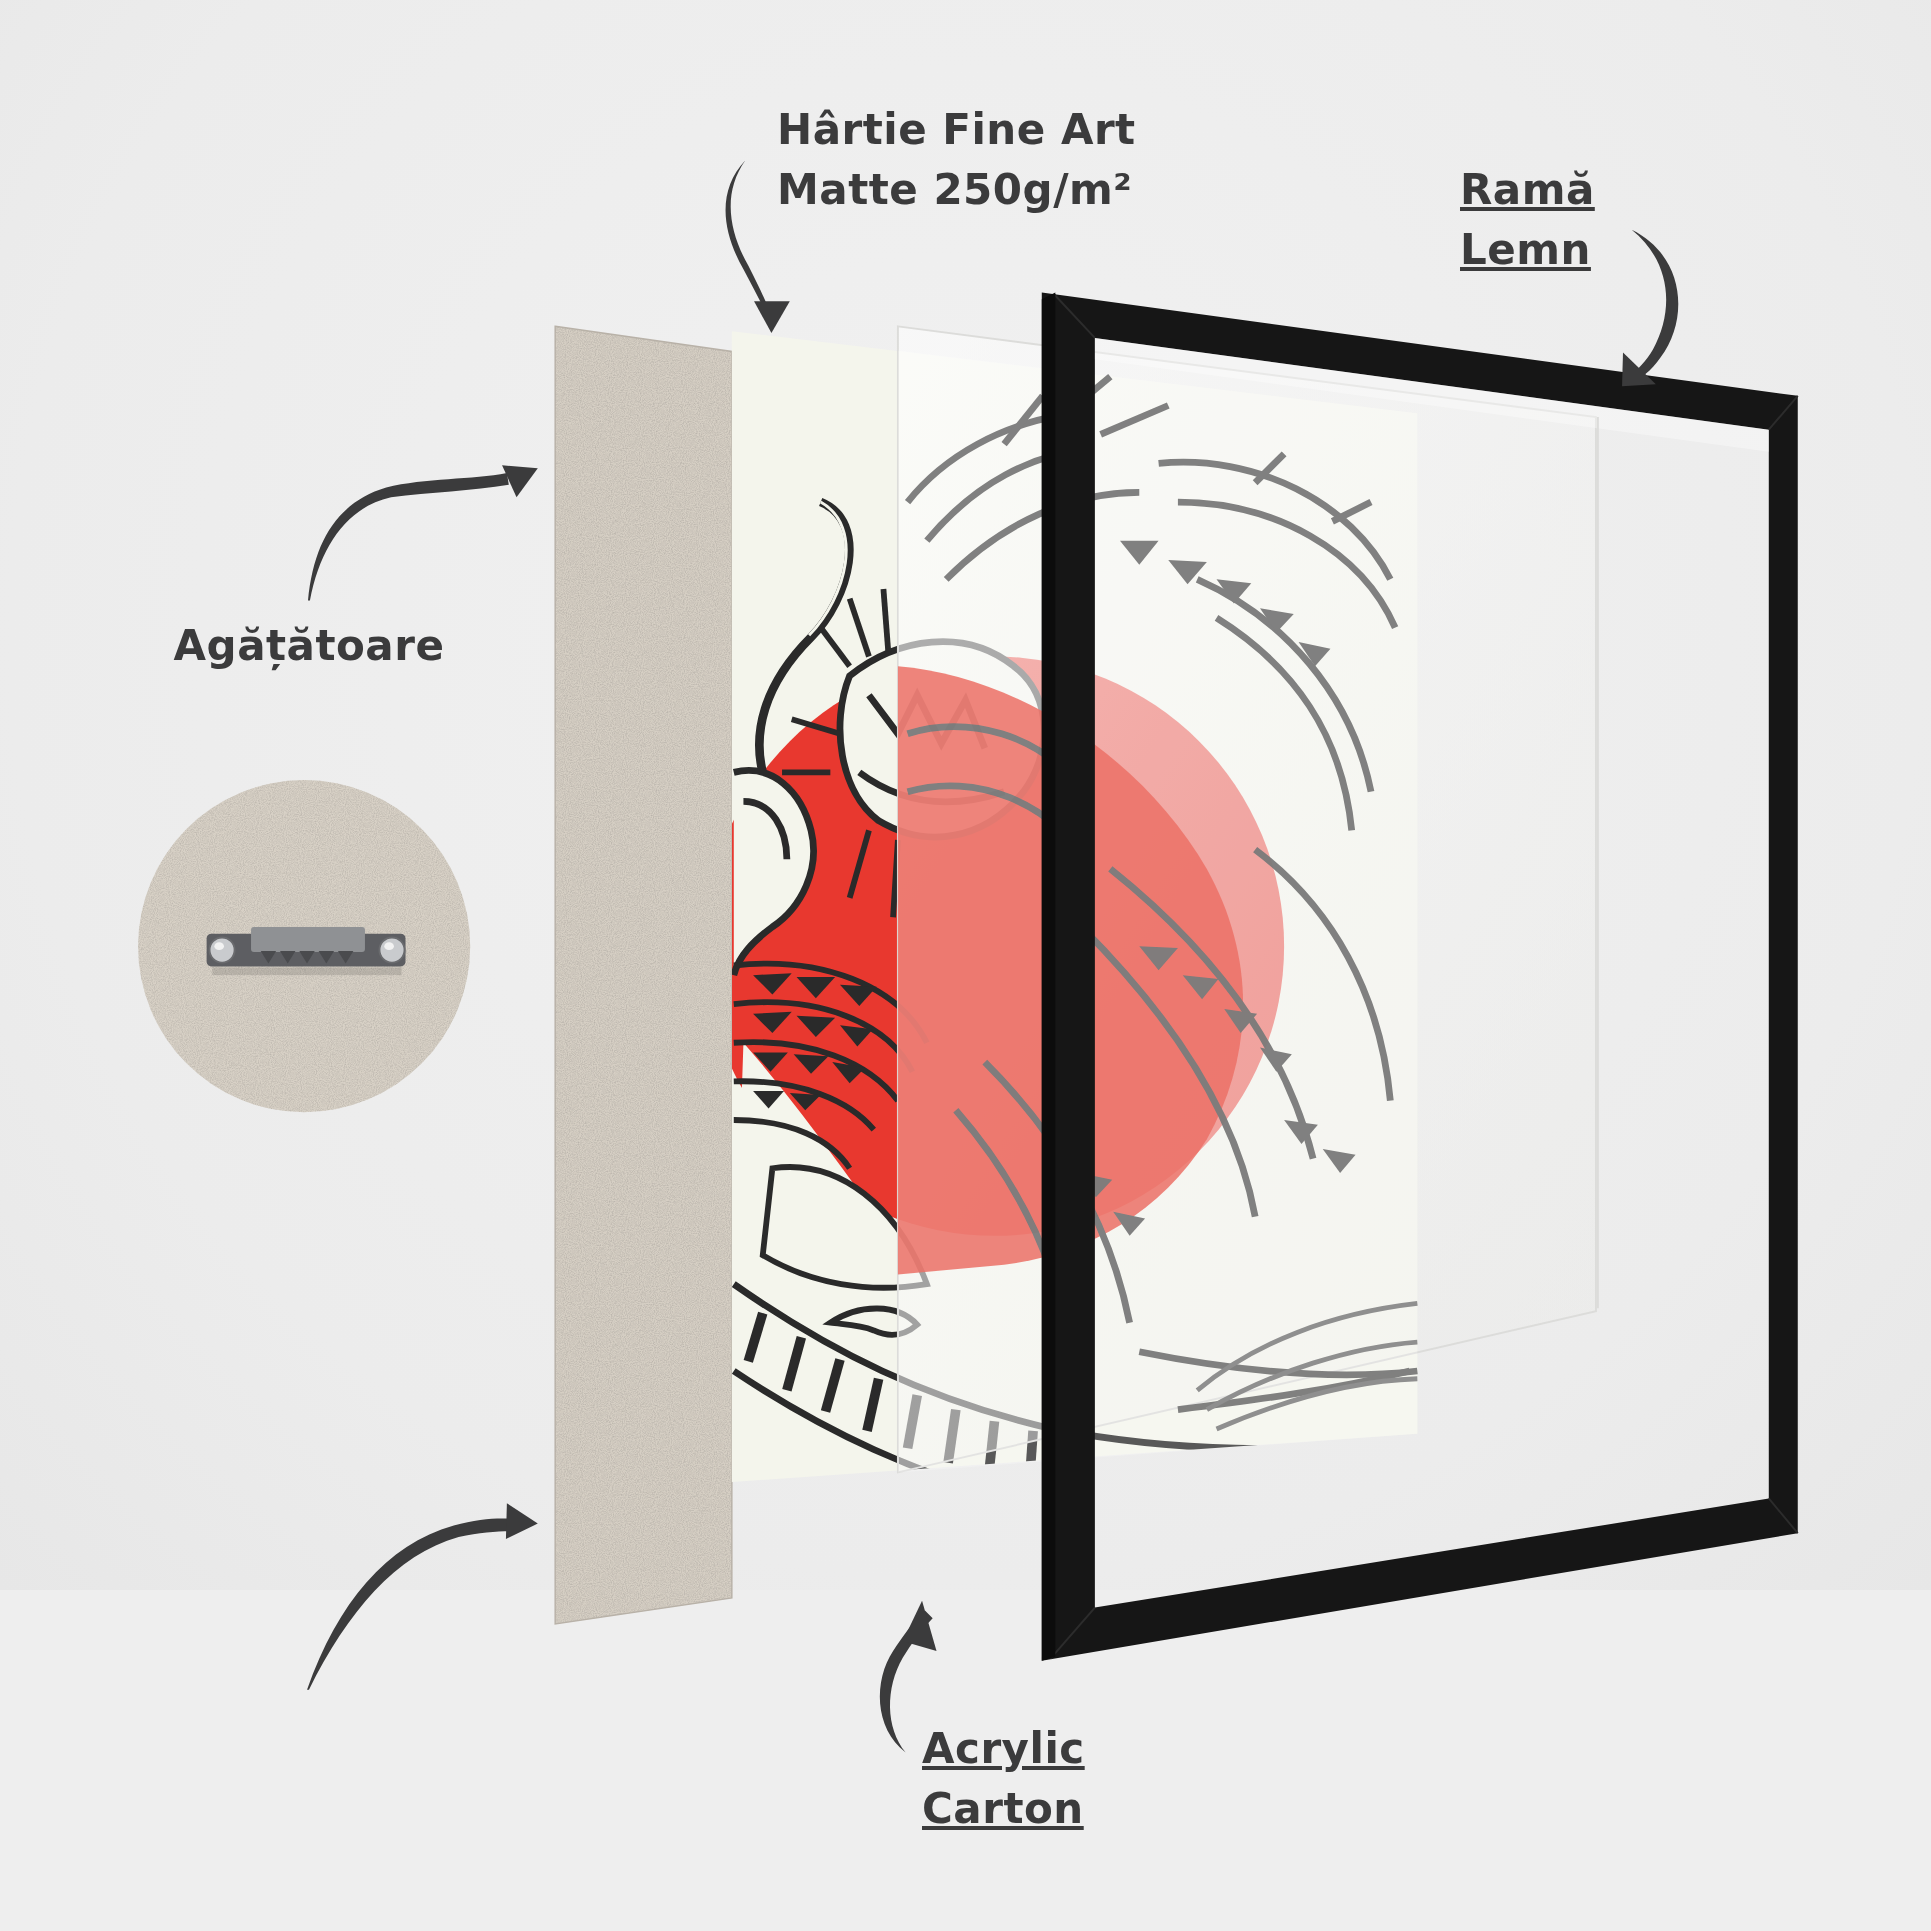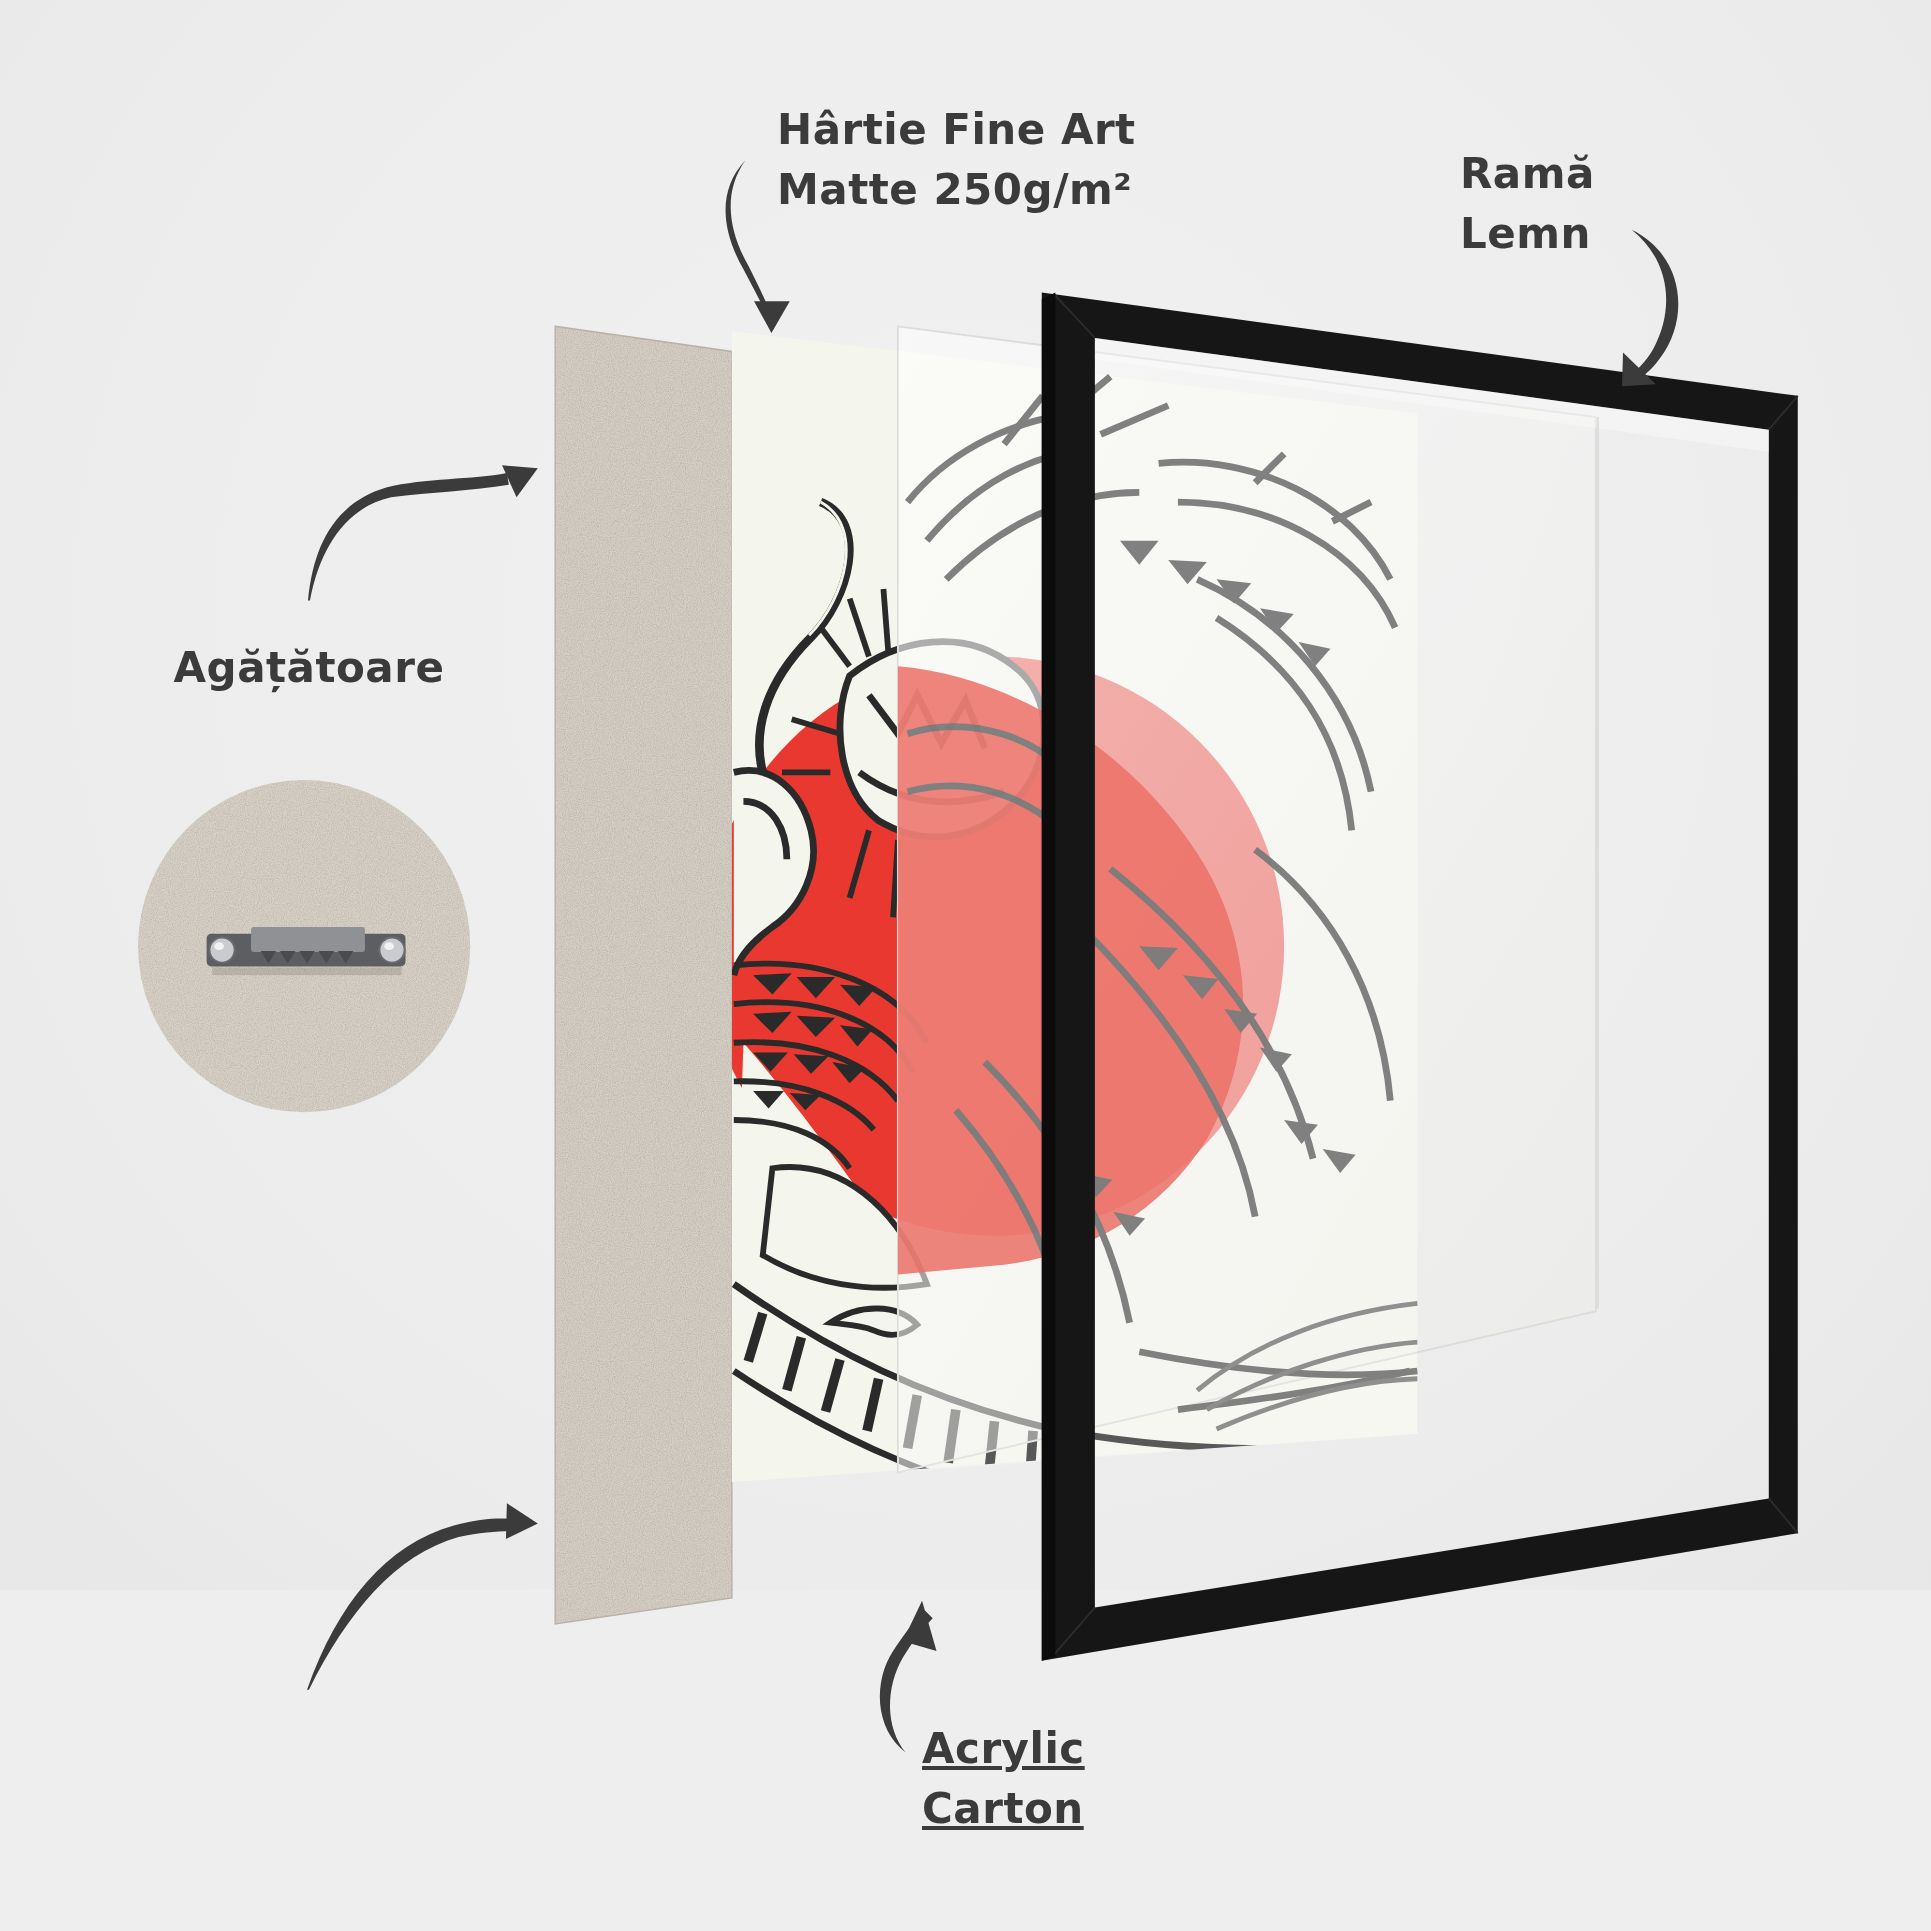--- a/index.html
+++ b/index.html
@@ -247,26 +247,26 @@
         <path d="M955,1658 L935,1700 L970,1710 Z"></path>
       </g>
     </g>
   </svg>
 
   <div class="label" style="left:777px; top:100px;">
     <span>Hârtie Fine Art</span>
     <span>Matte 250g/m²</span>
   </div>
 
-  <div class="label" style="left:1460px; top:144px;">
+  <div class="label" style="left:1460px; top:160px;text-decoration:underline;">
     <span>Ramă</span>
     <span>Lemn</span>
   </div>
 
-  <div class="label center" style="left:145px; top:638px; width:328px;text-align:center;">
+  <div class="label center" style="left:145px; top:616px; width:328px;text-align:center;">
     <span>Agățătoare</span>
   </div>
 
 
   <div class="label" style="left:922px; top:1719px;text-decoration:underline;">
     <span>Acrylic</span>
     <span>Carton</span>
   </div>
 
 </div>

